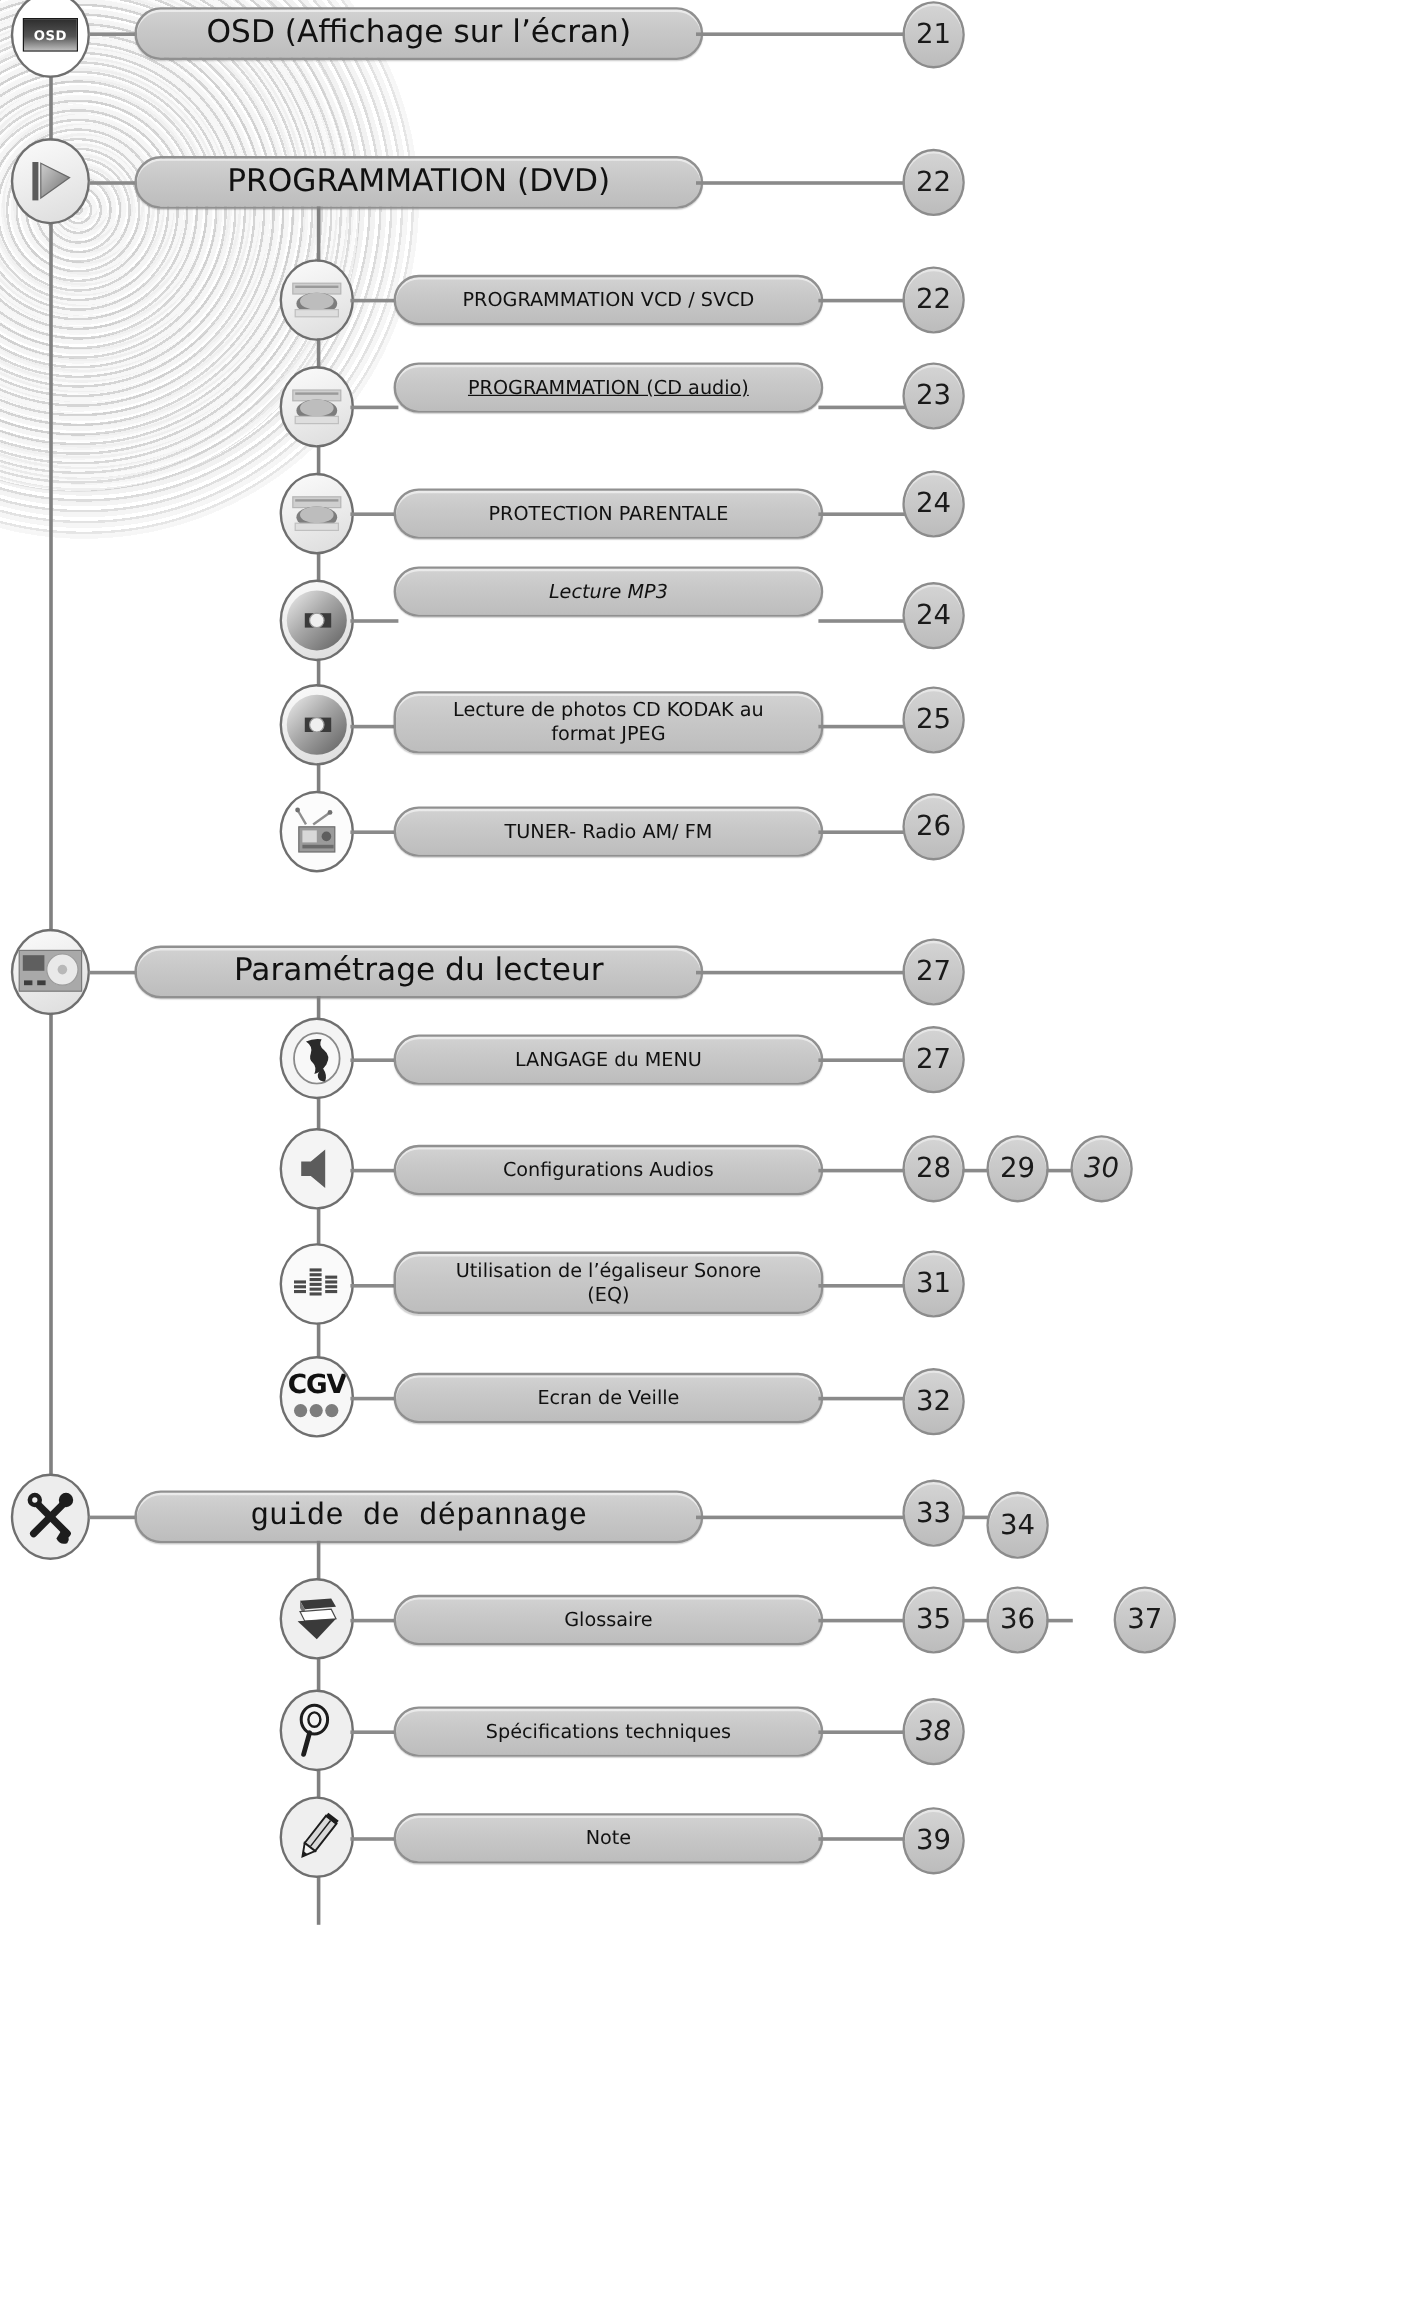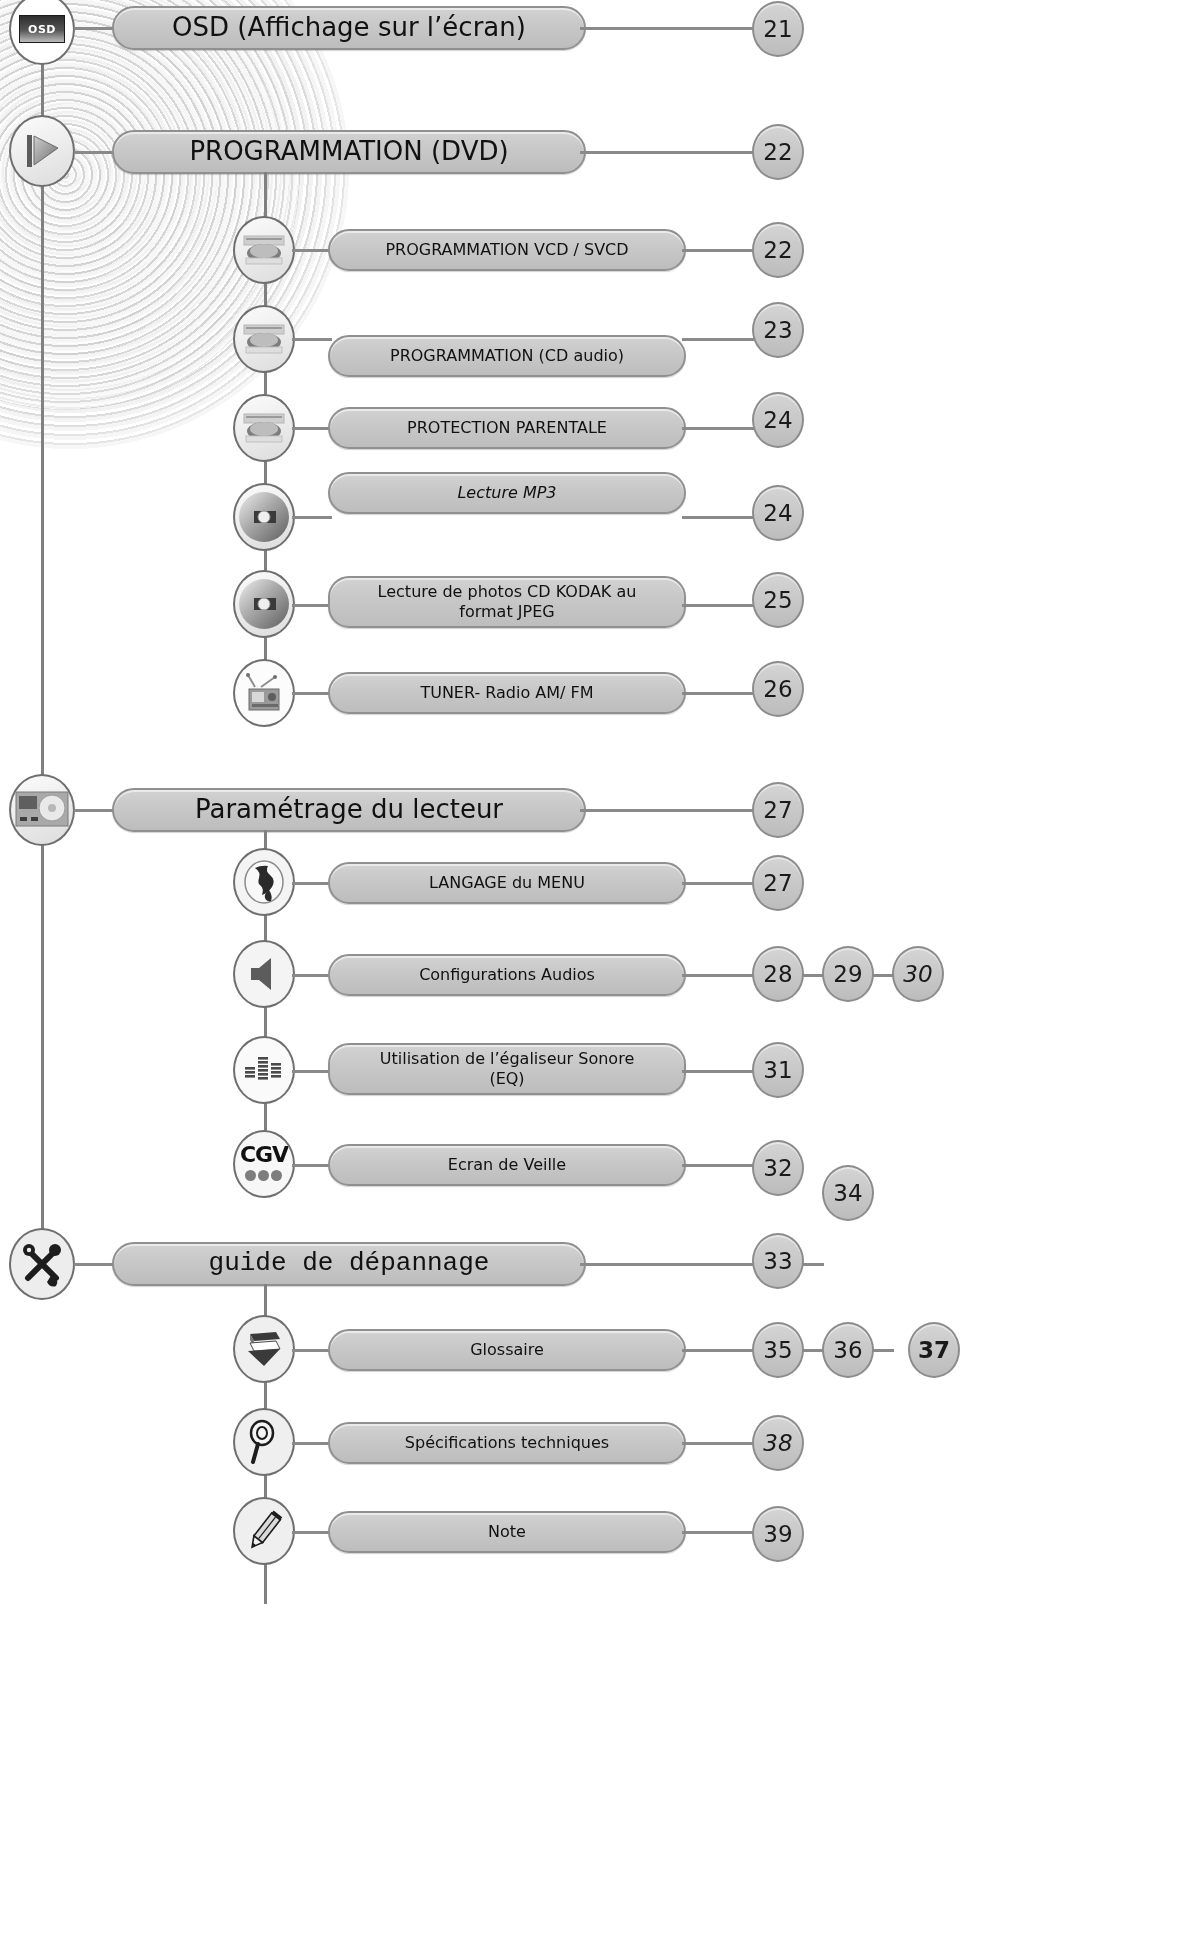--- a/index.html
+++ b/index.html
@@ -209,21 +209,21 @@
   <div class="icon-bubble sub" style="left:233px; top:305px;">
     <svg width="44" height="34" viewBox="0 0 44 34">
       <rect x="2" y="3" width="40" height="9" fill="#cfcfcf" stroke="#b5b5b5"></rect>
       <rect x="4" y="5" width="36" height="2" fill="#9a9a9a"></rect>
       <ellipse cx="22" cy="20" rx="17" ry="9" fill="#7d7d7d"></ellipse>
       <ellipse cx="22" cy="18" rx="14" ry="7" fill="#bdbdbd"></ellipse>
       <rect x="4" y="25" width="36" height="6" fill="#dedede" stroke="#bfbfbf"></rect>
     </svg>
   </div>
   <div class="hline" style="left:292px; top:338px; width:40px;"></div>
-  <div class="pill sub" style="left:328px; top:335px; width:358px;">
+  <div class="pill sub" style="left:328px; top:302px; width:358px;text-decoration:underline;">
     <span>PROGRAMMATION (CD audio)</span>
   </div>
   <div class="hline" style="left:682px; top:338px; width:75px;"></div>
   <div class="page-badge" style="left:752px; top:302px;text-align:right;">
     <span>23</span>
   </div>
 
   <div class="icon-bubble sub" style="left:233px; top:394px;">
     <svg width="44" height="34" viewBox="0 0 44 34">
       <rect x="2" y="3" width="40" height="9" fill="#cfcfcf" stroke="#b5b5b5"></rect>
@@ -428,21 +428,21 @@
   </div>
   <div class="hline" style="left:74px; top:1263px; width:45px;"></div>
   <div class="pill main" style="left:112px; top:1242px; width:474px;font-family:Liberation Mono, monospace;">
     <span>guide de dépannage</span>
   </div>
   <div class="hline" style="left:580px; top:1263px; width:175px;"></div>
   <div class="page-badge" style="left:752px; top:1233px;">
     <span>33</span>
   </div>
   <div class="hline" style="left:802px; top:1263px; width:22px;"></div>
-  <div class="page-badge" style="left:822px; top:1165px;">
+  <div class="page-badge" style="left:822px; top:1243px;">
     <span>34</span>
   </div>
 
   <div class="vline" style="left:264px; top:1284px; height:320px;"></div>
 
   <div class="icon-bubble sub" style="left:233px; top:1315px; background:#efefef;">
     <svg width="44" height="42" viewBox="0 0 44 42">
       <path d="M8 6 L34 4 L38 11 L12 13 Z" fill="#3a3a3a"></path>
       <path d="M8 6 L12 13 L12 19 L8 12 Z" fill="#777"></path>
       <path d="M8 15 L34 13 L38 21 L12 23 Z" fill="#ffffff" stroke="#4a4a4a"></path>
@@ -455,21 +455,21 @@
   </div>
   <div class="hline" style="left:682px; top:1349px; width:75px;"></div>
   <div class="page-badge" style="left:752px; top:1322px;">
     <span>35</span>
   </div>
   <div class="hline" style="left:802px; top:1349px; width:22px;"></div>
   <div class="page-badge" style="left:822px; top:1322px;align-items:center;">
     <span>36</span>
   </div>
   <div class="hline" style="left:872px; top:1349px; width:22px;"></div>
-  <div class="page-badge" style="left:908px; top:1322px;font-weight:bold;">
+  <div class="page-badge" style="left:928px; top:1322px;">
     <span>37</span>
   </div>
 
   <div class="icon-bubble sub" style="left:233px; top:1408px; background:#efefef;">
     <svg width="38" height="46" viewBox="0 0 38 46">
       <ellipse cx="17" cy="14" rx="11" ry="12" fill="#f4f4f4" stroke="#1d1d1d" stroke-width="2.5"></ellipse>
       <ellipse cx="17" cy="14" rx="5" ry="6" fill="none" stroke="#1d1d1d" stroke-width="2"></ellipse>
       <line x1="13" y1="25" x2="8" y2="43" stroke="#1d1d1d" stroke-width="4" stroke-linecap="round"></line>
     </svg>
   </div>

